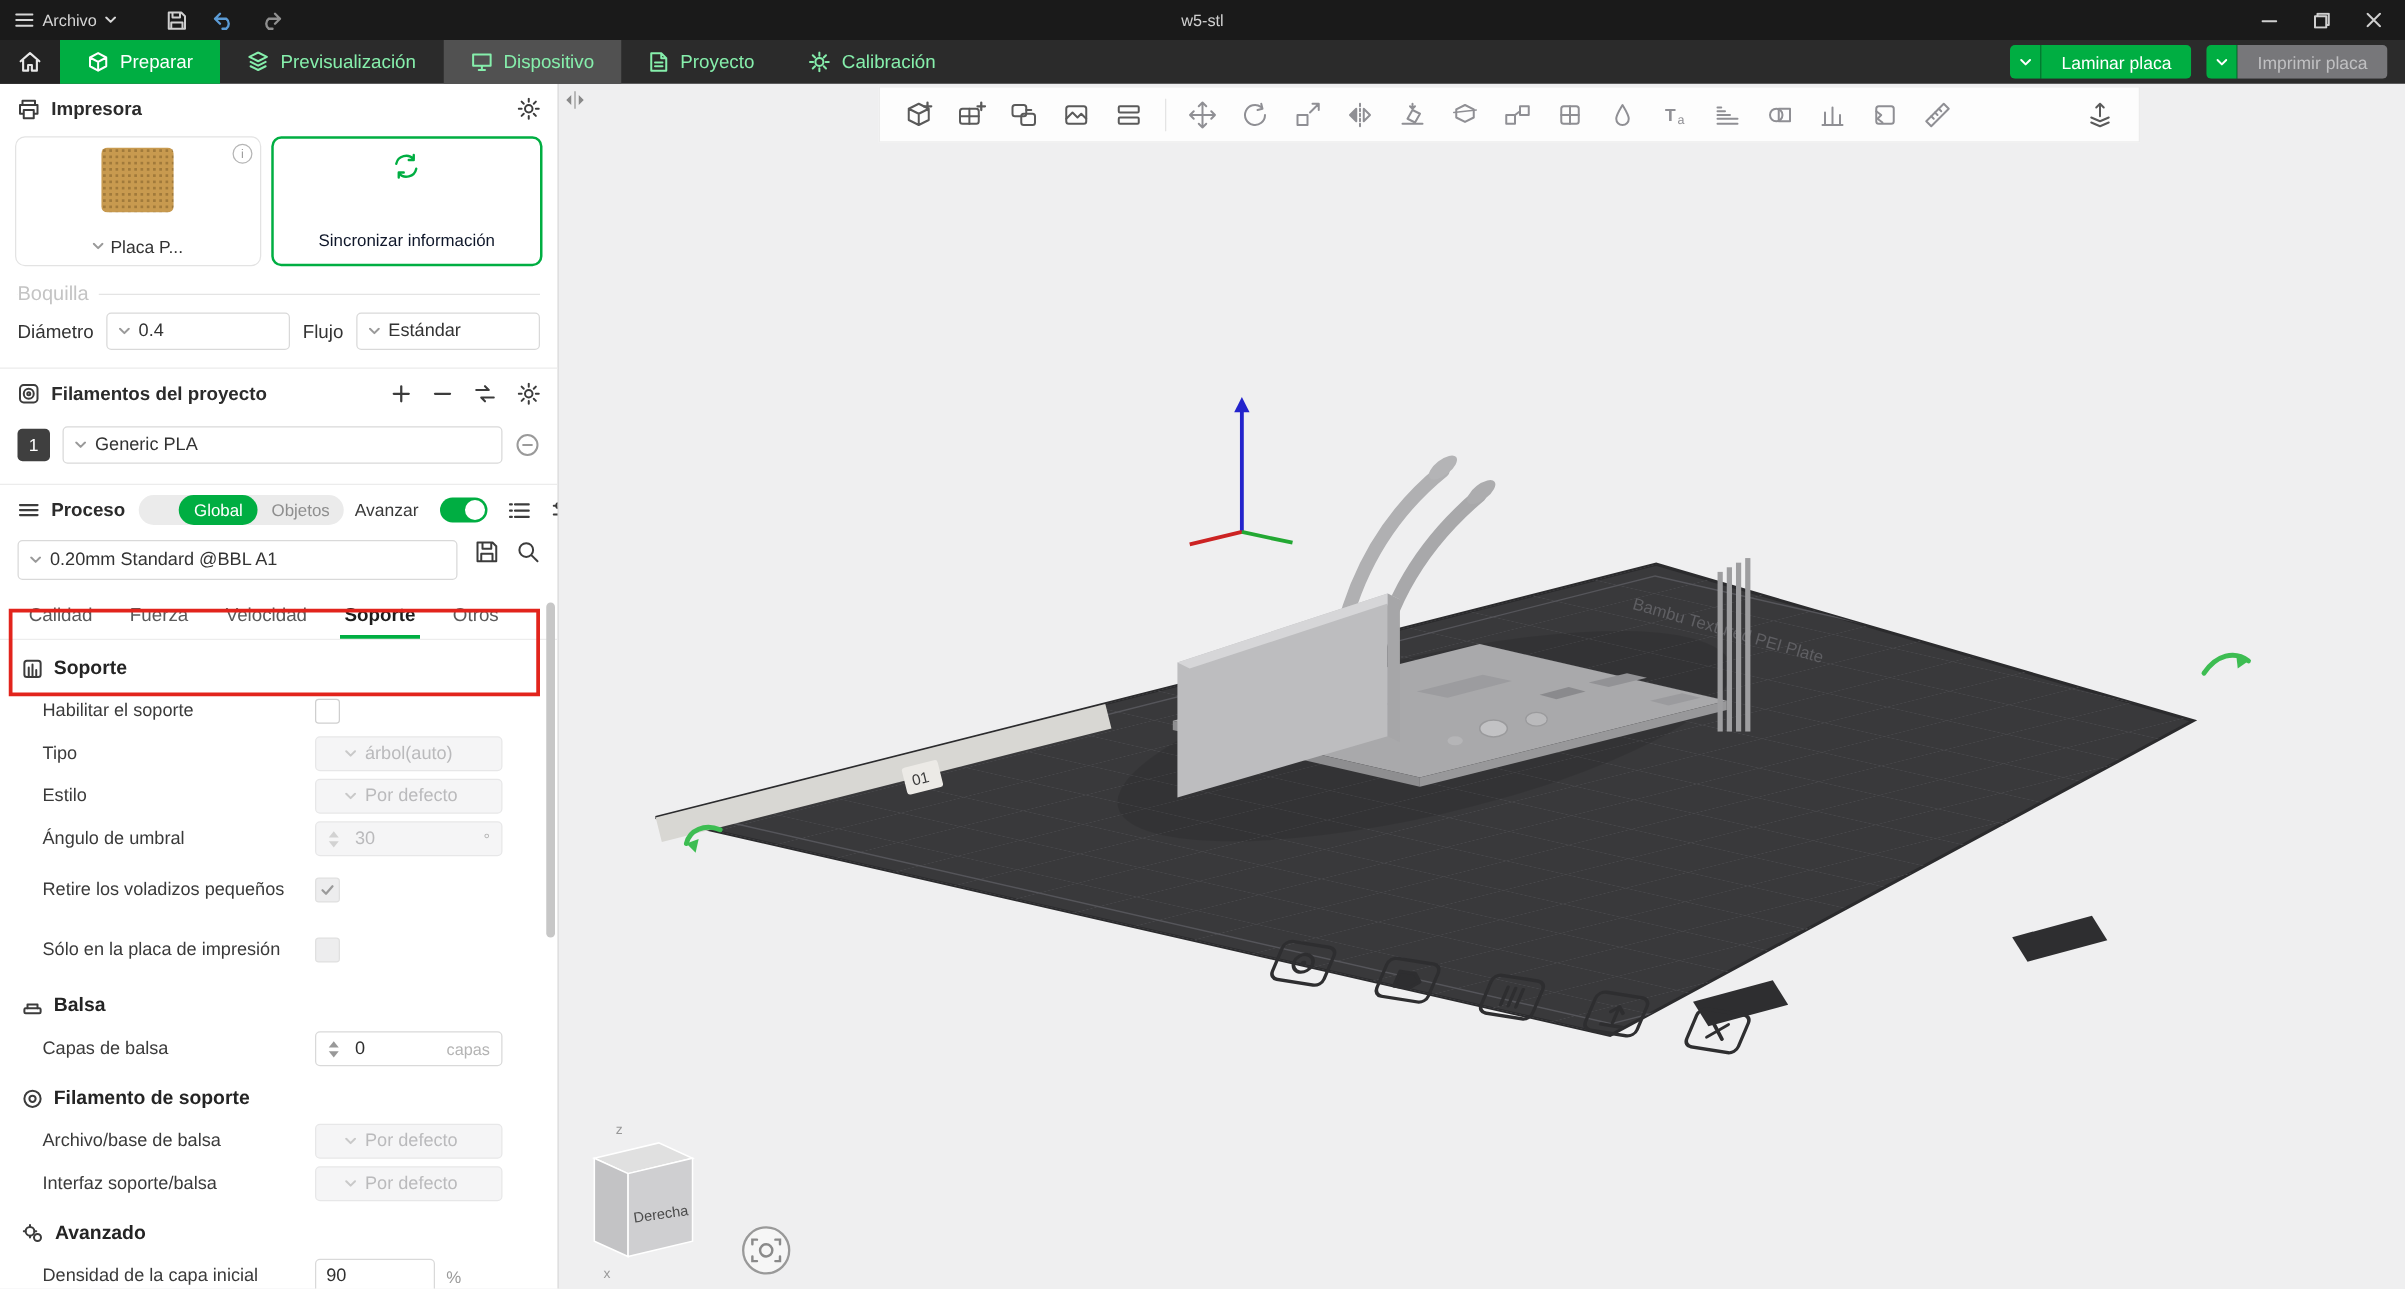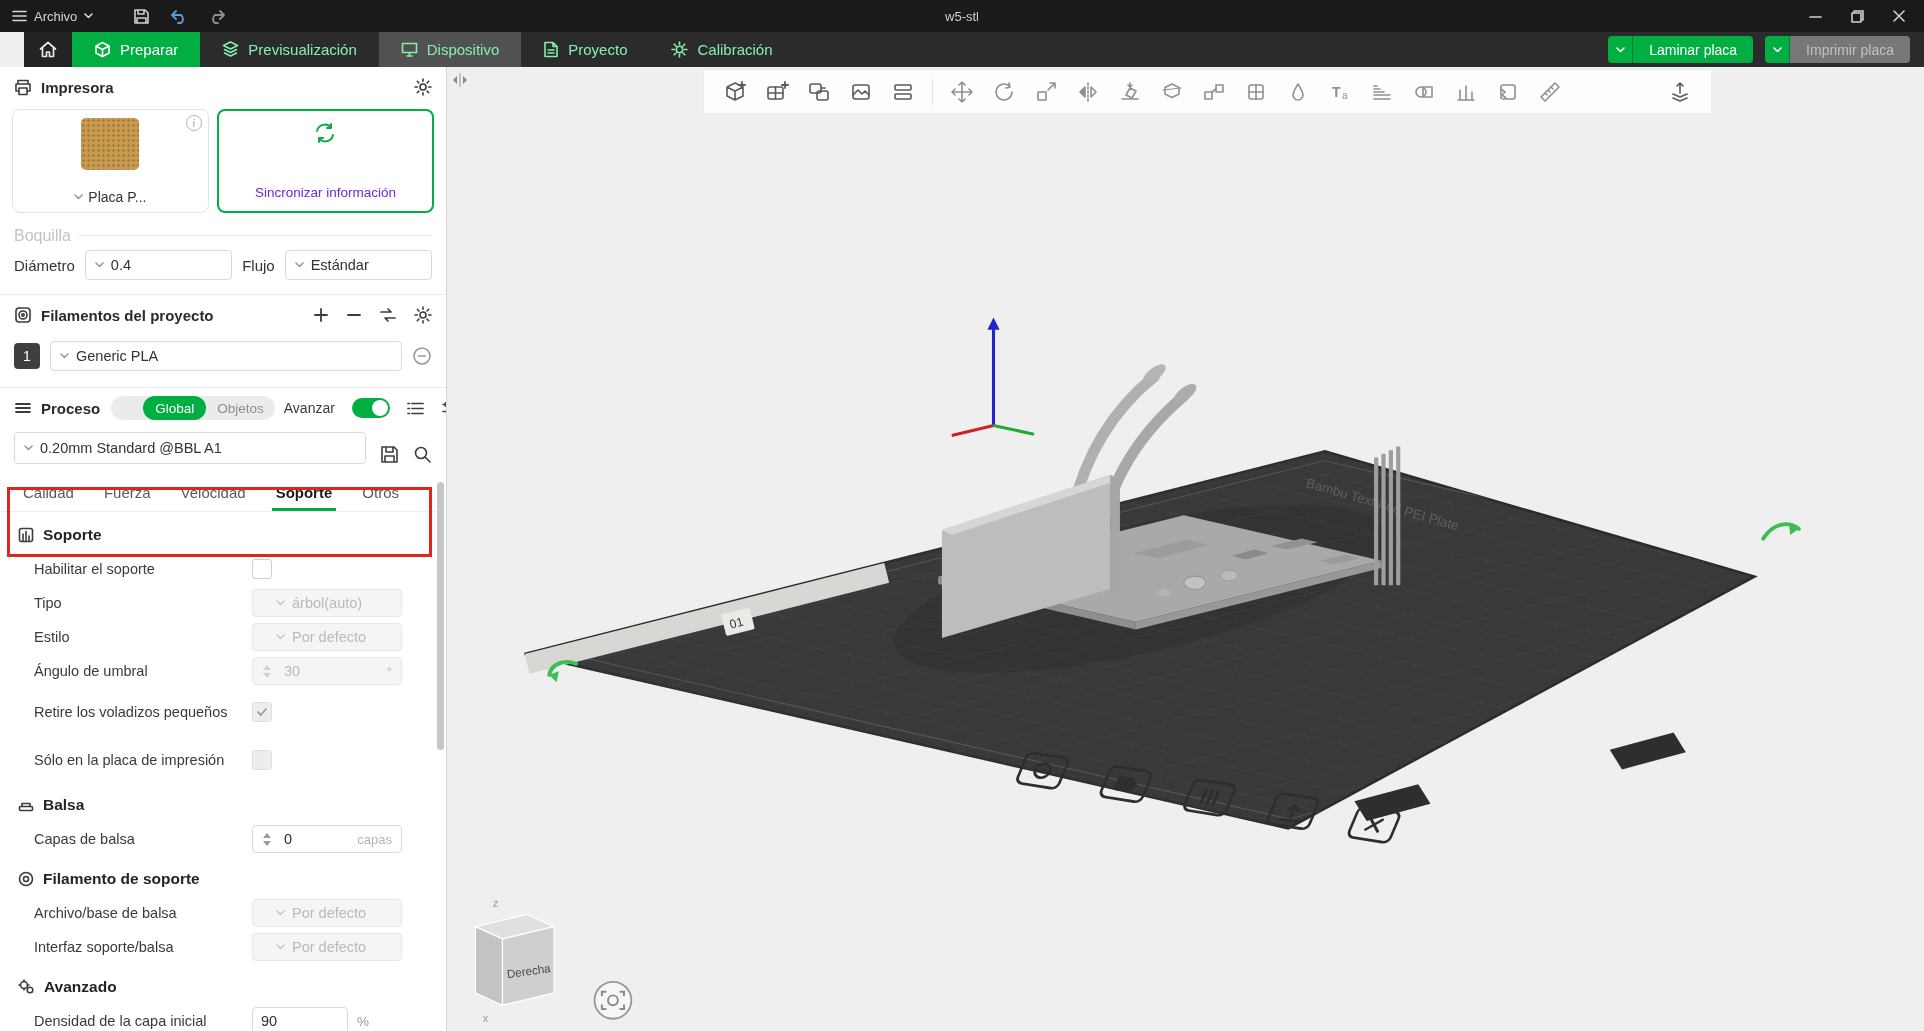--- a/index.html
+++ b/index.html
@@ -11,21 +11,21 @@
   .titlebar{position:absolute;left:0;top:0;right:0;height:32px;background:#1a1a1a;
             display:flex;align-items:center;color:#d6d6d6;z-index:60;}
   .menu-group{display:flex;align-items:center;gap:7px;padding:0 12px;height:100%;font-size:13px;}
   .tb-icons{display:flex;align-items:center;gap:20px;margin-left:28px;}
   .tb-title{position:absolute;left:0;right:0;text-align:center;font-size:13px;color:#cfcfcf;pointer-events:none;}
   .win-controls{margin-left:auto;display:flex;align-items:center;gap:24px;padding-right:16px;z-index:2;}
   .win-controls span{display:flex;align-items:center;justify-content:center;width:18px;height:18px;}
 
   
   .tabbar{position:absolute;left:0;top:32px;right:0;height:35px;background:#2b2b2b;
-          display:flex;align-items:stretch;z-index:60;margin-left:24px;}
+          display:flex;align-items:stretch;z-index:60;}
   .home{width:48px;display:flex;align-items:center;justify-content:center;background:#232323;}
   .tab{display:flex;align-items:center;gap:9px;padding:0 22px;color:#86efac;font-size:15px;}
   .tab.active{background:#00ae42;color:#fff;}
   .tab.device{background:#515151;}
   .tabbar-right{margin-left:auto;display:flex;align-items:center;gap:12px;padding-right:14px;}
   .btn-split{display:flex;height:27px;border-radius:4px;overflow:hidden;font-size:14px;}
   .btn-split .chev{width:24px;background:#00ae42;display:flex;align-items:center;justify-content:center;border-right:1px solid rgba(0,0,0,.28);}
   .btn-split .lbl{background:#00ae42;color:#fff;display:flex;align-items:center;padding:0 16px;}
   .btn-split.disabled .lbl{background:#77777a;color:#c0c0c2;}
 
@@ -37,42 +37,42 @@
   .sec-h .sp{margin-left:auto;display:flex;gap:17px;align-items:center;font-weight:normal;}
   .sic{color:#3c3c3c}
   .sic svg,.mini svg{stroke:currentColor;fill:none;stroke-width:1.6;stroke-linecap:round;stroke-linejoin:round}
   .cards{display:flex;gap:8px;padding:2px 12px 12px;}
   .card{border:1px solid #e3e3e3;border-radius:8px;display:flex;flex-direction:column;align-items:center;
         justify-content:space-between;padding:8px 6px 7px;height:104px;box-sizing:border-box;position:relative;background:#fff;}
   .card.printer{flex:1.5;}
   .card.plate{flex:1;}
   .card.sync{flex:1.1;border:2px solid #00ae42;justify-content:center;gap:7px;}
   .card-label{font-size:14px;color:#333;display:flex;align-items:center;gap:5px;white-space:nowrap;}
-  .sync-text{font-size:13.5px;color:#6d28d9;text-align:center;line-height:1.25;margin-top:34px;}
+  .sync-text{font-size:13.5px;color:#0f172a;text-align:center;line-height:1.25;margin-top:34px;}
   .plate-thumb{width:58px;height:52px;border-radius:5px;background:#c89a4f;
      background-image:radial-gradient(circle,rgba(60,40,5,.28) 1px,rgba(0,0,0,0) 1.3px);background-size:5px 5px;}
   .info-dot{position:absolute;top:5px;right:6px;width:14px;height:14px;border:1px solid #b5b5b5;border-radius:50%;
      color:#9a9a9a;font-size:10px;display:flex;align-items:center;justify-content:center;}
   .legendline{margin:10px 14px 2px;border-top:1px solid #e4e4e4;position:relative;height:8px;}
   .legendline span{position:absolute;top:-9px;left:0;background:#fff;padding-right:8px;font-size:16px;color:#c4c4c4;}
   .inline-row{display:flex;align-items:center;gap:10px;padding:4px 14px 14px;font-size:15px;color:#333;}
   .sel{display:flex;align-items:center;gap:7px;border:1px solid #d9d9d9;border-radius:4px;height:30px;
        padding:0 9px;font-size:14.5px;color:#333;background:#fff;box-sizing:border-box;}
   .sel .cv{color:#9a9a9a;display:flex;}
   .sel.grow{flex:1;}
   .w150{width:150px;}
   .fil-row{display:flex;align-items:center;gap:10px;padding:6px 14px 16px;}
   .badge{width:26px;height:26px;background:#3f3f3f;color:#fff;font-size:14px;display:flex;align-items:center;justify-content:center;border-radius:4px;flex:none;}
   .pills{display:flex;background:#ebebeb;border-radius:12px;height:24px;align-items:center;margin-left:2px;}
   .pill-g{background:#00ae42;color:#fff;border-radius:12px;padding:0 12px;height:24px;display:flex;align-items:center;font-size:13.5px;font-weight:normal;margin-left:32px;}
   .pill-o{color:#8e8e8e;padding:0 11px;font-size:13.5px;font-weight:normal;}
   .adv-label{font-size:14px;color:#3a3a3a;font-weight:normal;}
   .toggle{width:38px;height:20px;border-radius:10px;background:#00ae42;position:relative;}
   .toggle i{position:absolute;right:2px;top:2px;width:16px;height:16px;border-radius:50%;background:#fff;}
-  .preset-row{display:flex;align-items:flex-end;gap:14px;padding:4px 14px 10px;}
+  .preset-row{display:flex;align-items:flex-start;gap:14px;padding:4px 14px 10px;}
   .preset-row .sel{flex:1;height:32px;}
   .ptabs{display:flex;padding:0 8px;border-bottom:1px solid #ededed;}
   .ptab{padding:10px 15px;font-size:15px;color:#5a5a5a;position:relative;}
   .ptab.active{color:#1d1d1d;font-weight:bold;}
   .ptab.active::after{content:"";position:absolute;left:11px;right:11px;bottom:0;height:3px;background:#00ae42;}
   .pgroup-h{display:flex;align-items:center;gap:9px;margin:14px 0 8px 18px;font-size:15.5px;font-weight:bold;color:#242424;}
   .prow{display:flex;align-items:center;min-height:30px;padding:2px 16px 2px 34px;}
   .prow .plabel{width:218px;font-size:14.5px;color:#3a3a3a;line-height:1.3;flex:none;}
   .csel{width:150px;height:28px;border:1px solid #d9d9d9;border-radius:4px;display:flex;align-items:center;gap:7px;
         padding:0 23px;font-size:14.5px;color:#333;box-sizing:border-box;background:#fff;}

